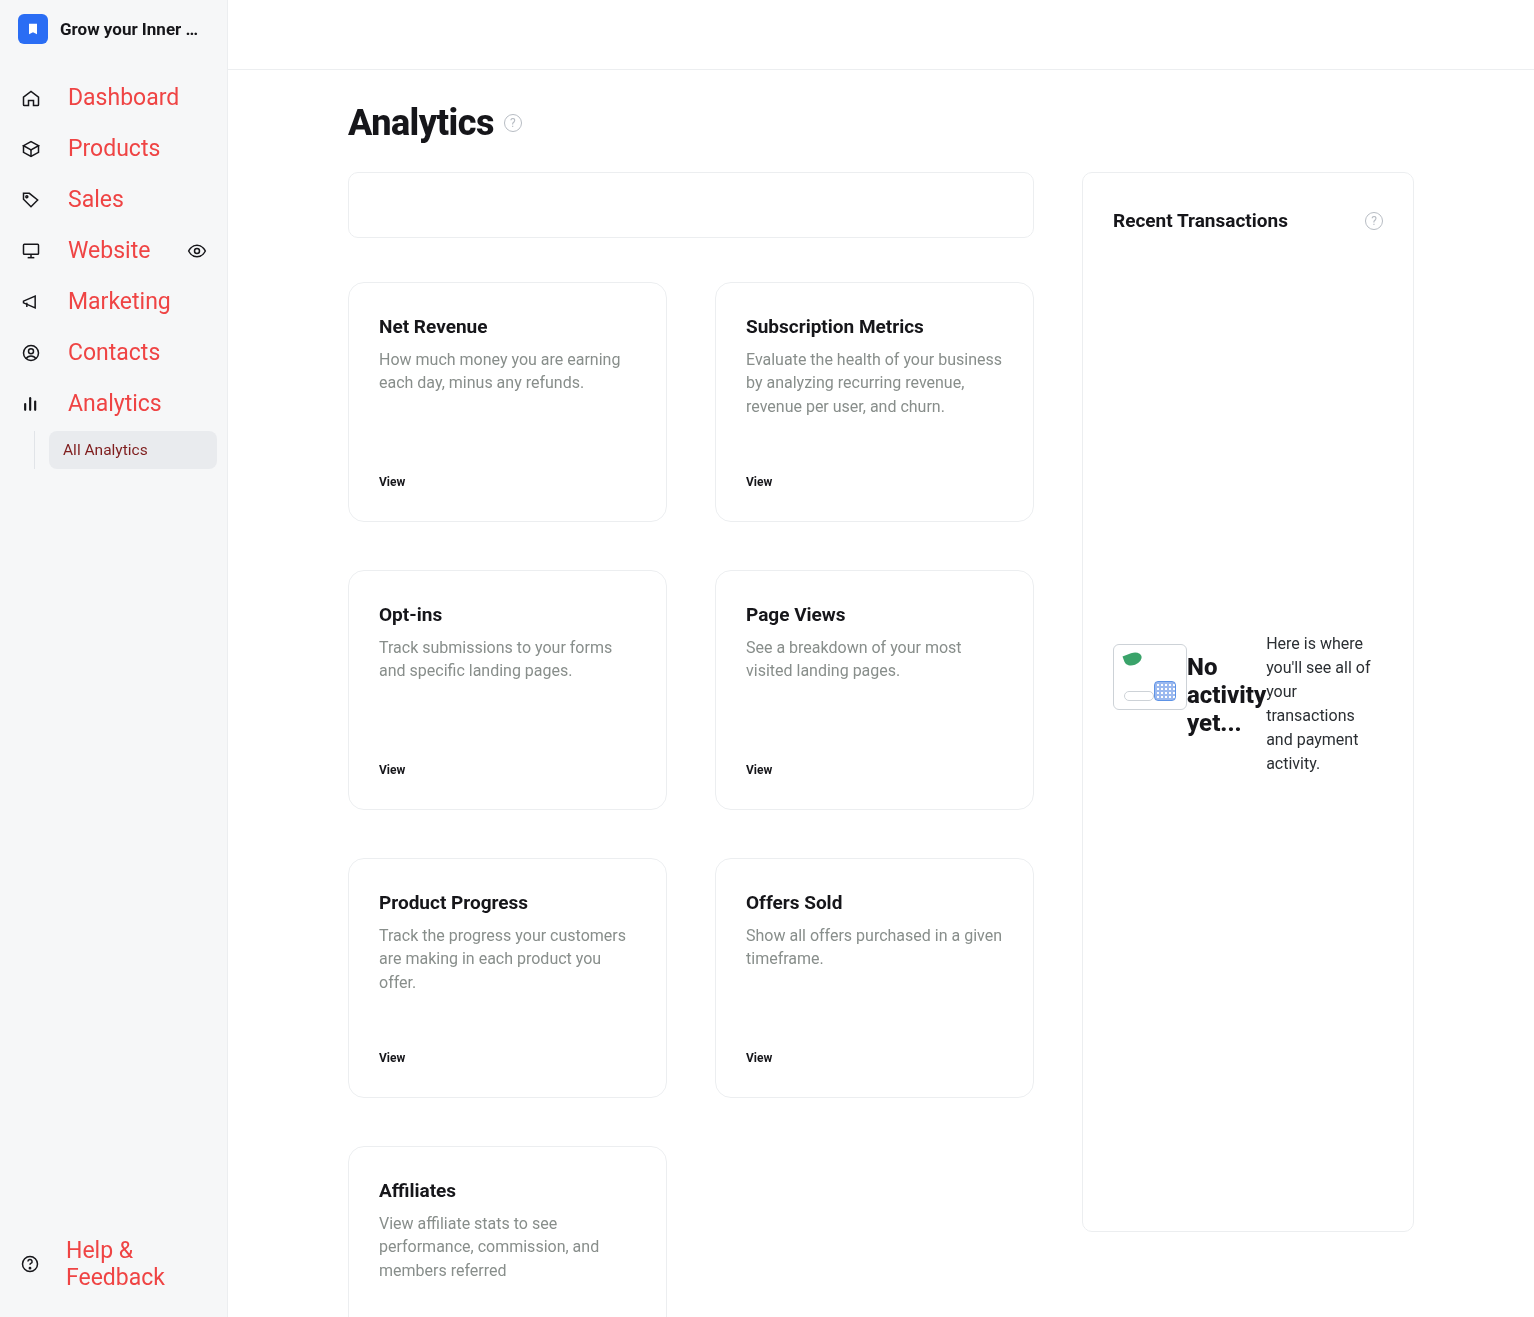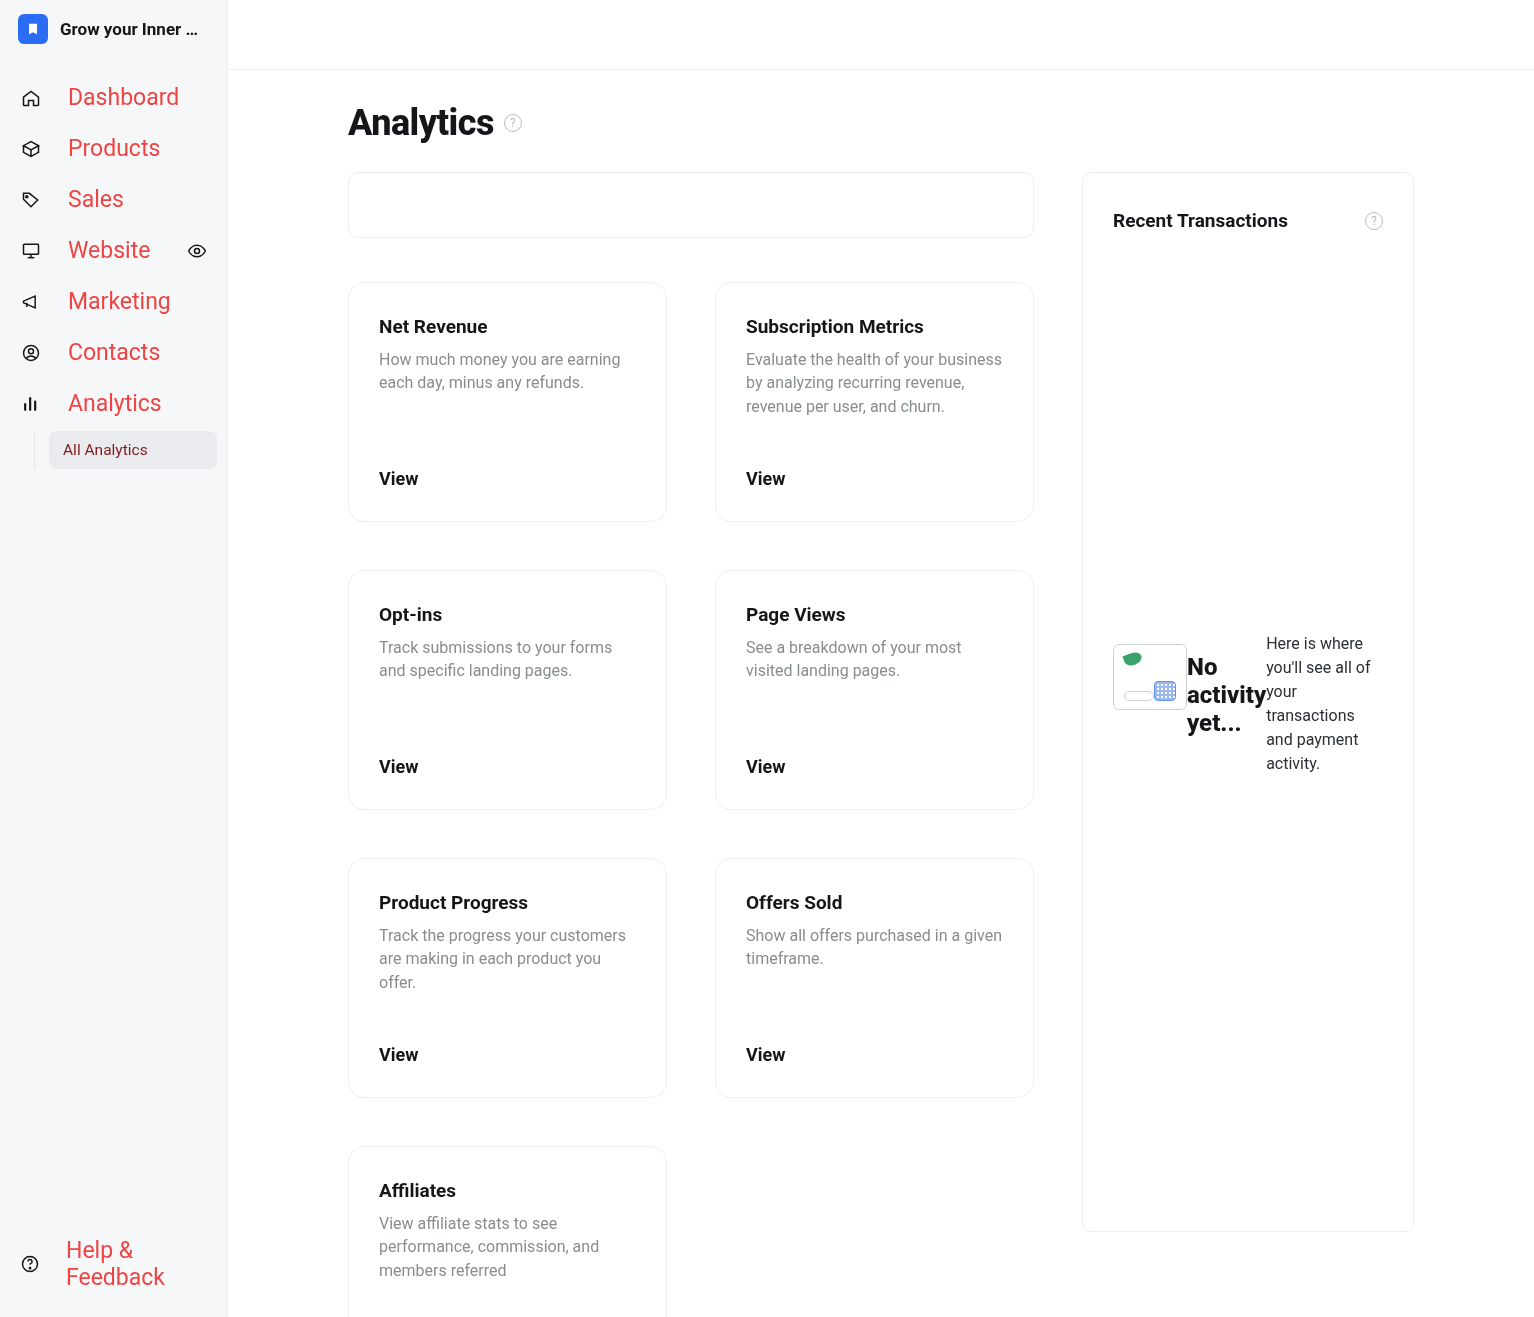--- a/index.html
+++ b/index.html
@@ -180,21 +180,21 @@
     margin-bottom: 10px;
   }
   .card-desc {
     font-size: 16px;
     line-height: 1.45;
     color: #888e8b;
     margin-bottom: auto;
   }
   .card-link {
     margin-top: 40px;
-    font-size: 18px;
+    font-size: 12px;
     font-weight: 700;
     color: #16161a;
     cursor: pointer;
   }
 
   
   .txn-card {
     border: 1px solid #eceef0;
     border-radius: 10px;
     padding: 36px 30px 44px 30px;

